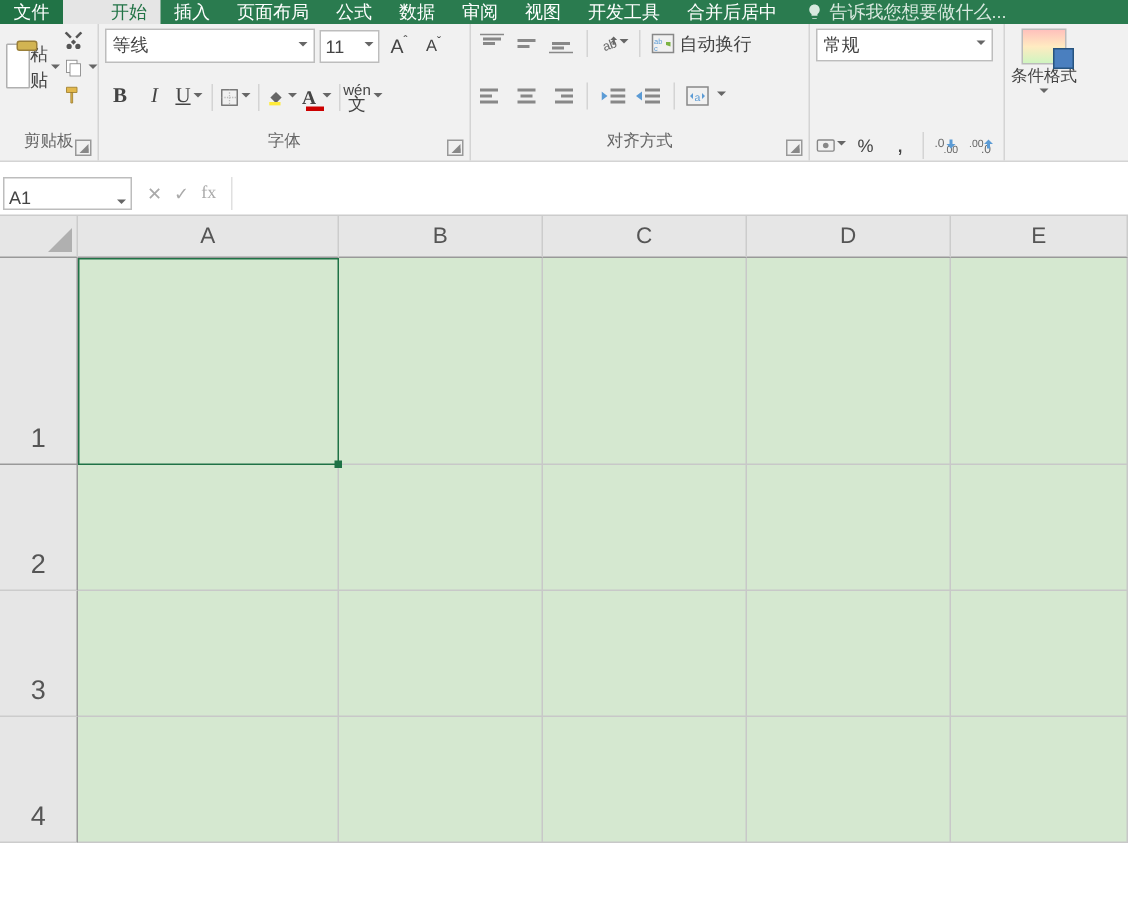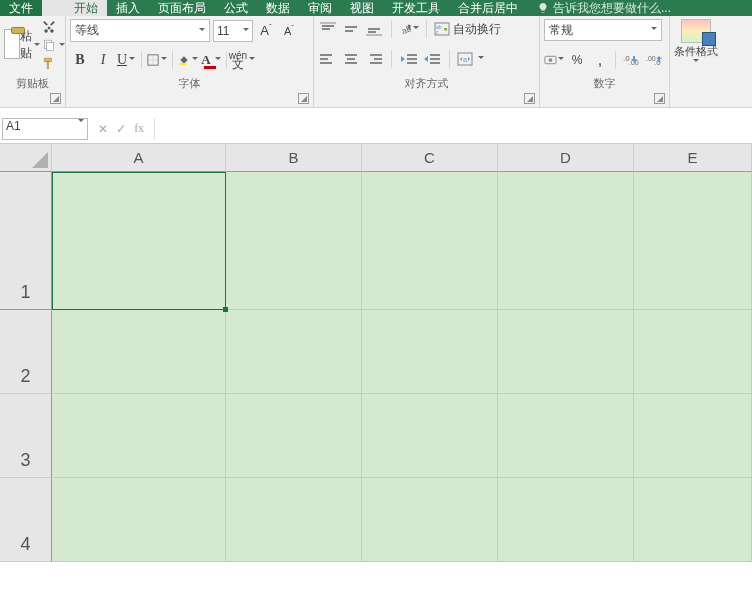--- a/index.html
+++ b/index.html
@@ -7,21 +7,21 @@
 
 .menubar{height:16px;background:#2a7b4f;display:flex;align-items:stretch;}
 .menuitem{padding:0 9px;color:#fff;font-size:12px;display:flex;align-items:center;cursor:default;}
 .menuitem.file{background:#217346;}
 .menuitem.active{background:#e5e5e5;color:#217346;padding-left:32px;}
 .tellme{display:flex;align-items:center;color:#d8e9df;padding:0 6px;font-size:12px;margin-left:4px;}
 .bulb{width:12px;height:12px;margin-right:4px;fill:#d8e9df;}
 
 .ribbon{height:92px;background:#f1f1f1;border-bottom:1px solid #d4d4d4;display:flex;}
 .group{border-right:1px solid #d4d4d4;display:flex;flex-direction:column;justify-content:space-between;padding:3px 4px 0 4px;}
-.glabel{text-align:center;font-size:11px;color:#666;padding:2px 0 16px;position:relative;}
+.glabel{text-align:center;font-size:11px;color:#666;padding:2px 0 6px;position:relative;}
 .dlg{position:absolute;right:0;bottom:3px;width:11px;height:11px;border:1px solid #999;}
 .dlg::after{content:"";position:absolute;right:1px;bottom:1px;border:3px solid transparent;border-right-color:#888;border-bottom-color:#888;}
 .row{display:flex;align-items:center;gap:3px;}
 
 .clip-body{display:flex;gap:2px;}
 .clip-paste{display:flex;flex-direction:row;align-items:center;width:36px;}
 .clip-paste .board{width:26px;height:30px;background:#fff;border:1px solid #b0b0b0;border-radius:1px;position:relative;margin-bottom:2px;}
 .clip-paste .board::before{content:"";position:absolute;top:-3px;left:6px;width:12px;height:5px;background:#d2b452;border:1px solid #9a7f39;border-radius:2px;}
 .clip-side{display:flex;flex-direction:column;gap:4px;padding-top:2px;}
 .cutico{width:14px;height:14px;}
@@ -47,21 +47,21 @@
 .indent{width:16px;height:14px;}
 
 .numfmt{width:118px;height:22px;border:1px solid #bdbdbd;background:#fff;display:flex;align-items:center;justify-content:space-between;padding:0 4px;}
 .nbtn{width:20px;height:20px;display:flex;align-items:center;justify-content:center;font-size:12px;}
 
 .cfmt{display:flex;flex-direction:column;align-items:center;width:44px;gap:2px;}
 .cfmtico{width:30px;height:24px;background:linear-gradient(#ffc1bc,#ffebc1,#d0f5c1);border:1px solid #bbb;position:relative;}
 .cfmtico::after{content:"";position:absolute;right:-6px;bottom:-4px;width:12px;height:12px;background:#4a7fbf;border:1px solid #27547f;}
 
 .fbar{height:30px;border-bottom:1px solid #ccc;display:flex;align-items:center;margin-top:6px;}
-.namebox{width:86px;height:22px;border:1px solid #bdbdbd;background:#fff;margin-left:2px;display:flex;align-items:flex-start;justify-content:space-between;padding:0 3px;font-size:12px;gap:28px;}
+.namebox{width:86px;height:22px;border:1px solid #bdbdbd;background:#fff;margin-left:2px;display:flex;align-items:flex-end;justify-content:space-between;padding:0 3px;font-size:12px;gap:28px;}
 .fbtns{display:flex;align-items:center;gap:8px;margin:0 10px;color:#aaa;}
 .fx{font-family:"Times New Roman",serif;}
 .finput{flex:1;height:22px;border-left:1px solid #e0e0e0;padding:0 4px;}
 
 .sheet{position:relative;}
 .corner{width:52px;height:28px;background:#e6e6e6;border-right:1px solid #ccc;border-bottom:1px solid #999;position:relative;}
 .corner::after{content:"";position:absolute;right:3px;bottom:3px;border:8px solid transparent;border-right-color:#b0b0b0;border-bottom-color:#b0b0b0;}
 .colhdrs{display:flex;position:absolute;left:52px;top:0;}
 .colhdr{height:28px;border-right:1px solid #ccc;border-bottom:1px solid #999;background:#e6e6e6;display:flex;align-items:center;justify-content:center;font-size:15px;color:#555;}
 .rowhdrs{position:absolute;left:0;top:28px;}
@@ -312,21 +312,20 @@
           </svg>
         </div>
       <div class="nbtn">
           <svg width="16" height="14" viewBox="0 0 16 14">
             <text x="0" y="8" font-size="7" fill="#666">.00</text>
             <text x="8" y="12" font-size="8" fill="#666">.0</text>
             <path d="M13 3l-3 3h2v3h2V6h2z" fill="#5b9bd5"></path>
           </svg>
         </div>
     </div>
-    <div class="glabel"><span>数字</span><span class="dlg"></span></div>
   </div>
 
   <div class="group" style="width:56px;border-right:none">
     <div class="cfmt">
       <div class="cfmtico"></div>
       <span style="font-size:11px;line-height:12px;text-align:center">条件格式</span>
       <span class="tri"></span>
     </div>
     <div></div>
   </div>

